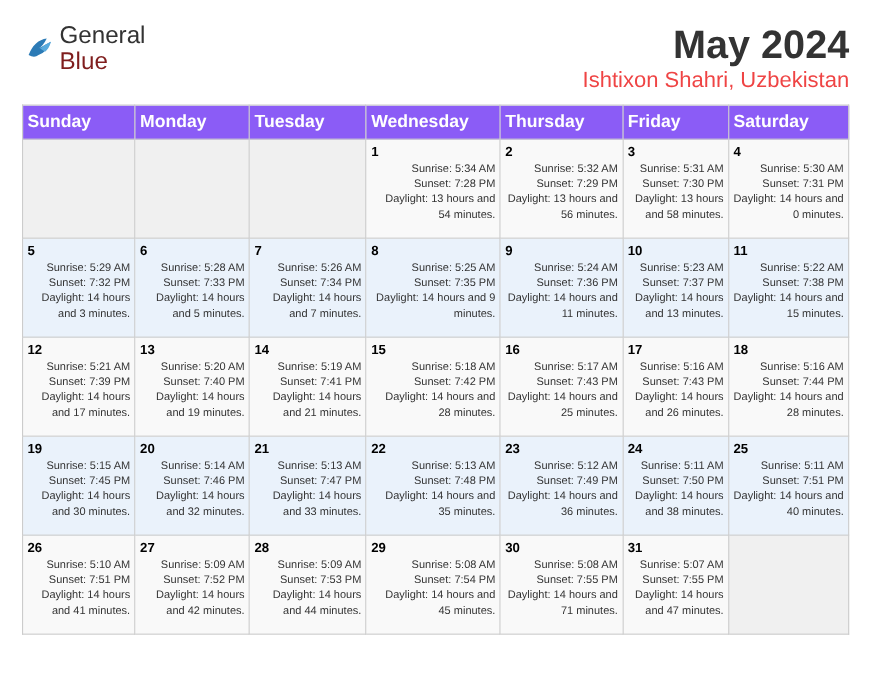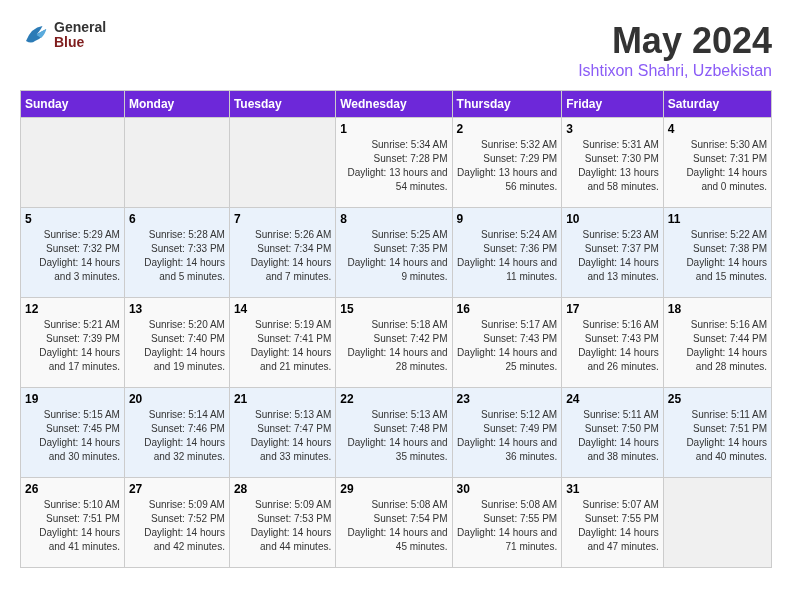--- a/index.html
+++ b/index.html
@@ -15,22 +15,22 @@
       justify-content: space-between;
       align-items: flex-start;
       margin-bottom: 10px;
     }
     .logo {
       display: flex;
       align-items: center;
       gap: 4px;
     }
     .logo-text {
-      font-size: 14px;
-      font-weight: bold;
+      font-size: 22px;
+      font-weight: normal;
       color: #333;
       line-height: 1.1;
     }
     .logo-text span {
       color: #7f1d1d;
       margin-top: 44px;
     }
     .logo-bird {
       width: 30px;
       height: 30px;
@@ -38,35 +38,35 @@
     .title-block {
       text-align: right;
       margin-left: 12px;
     }
     .title-block h1 {
       font-size: 36px;
       font-weight: bold;
       color: #333;
     }
     .title-block h2 {
-      font-size: 16px;
-      color: #8b5cf6;
+      font-size: 20px;
+      color: #ef4444;
       font-weight: normal;
     }
     table {
       width: 100%;
       border-collapse: collapse;
       font-size: 11px;
     }
     thead tr th {
-      background-color: #6d28d9;
+      background-color: #8b5cf6;
       color: #fff;
       padding: 6px 4px;
       text-align: left;
-      font-size: 12px;
+      font-size: 16px;
       font-weight: bold;
       border: 1px solid #ccc;
     }
     tbody tr td {
       border: 1px solid #ccc;
       vertical-align: top;
       padding: 4px;
       min-height: 80px;
       height: 90px;
     }

